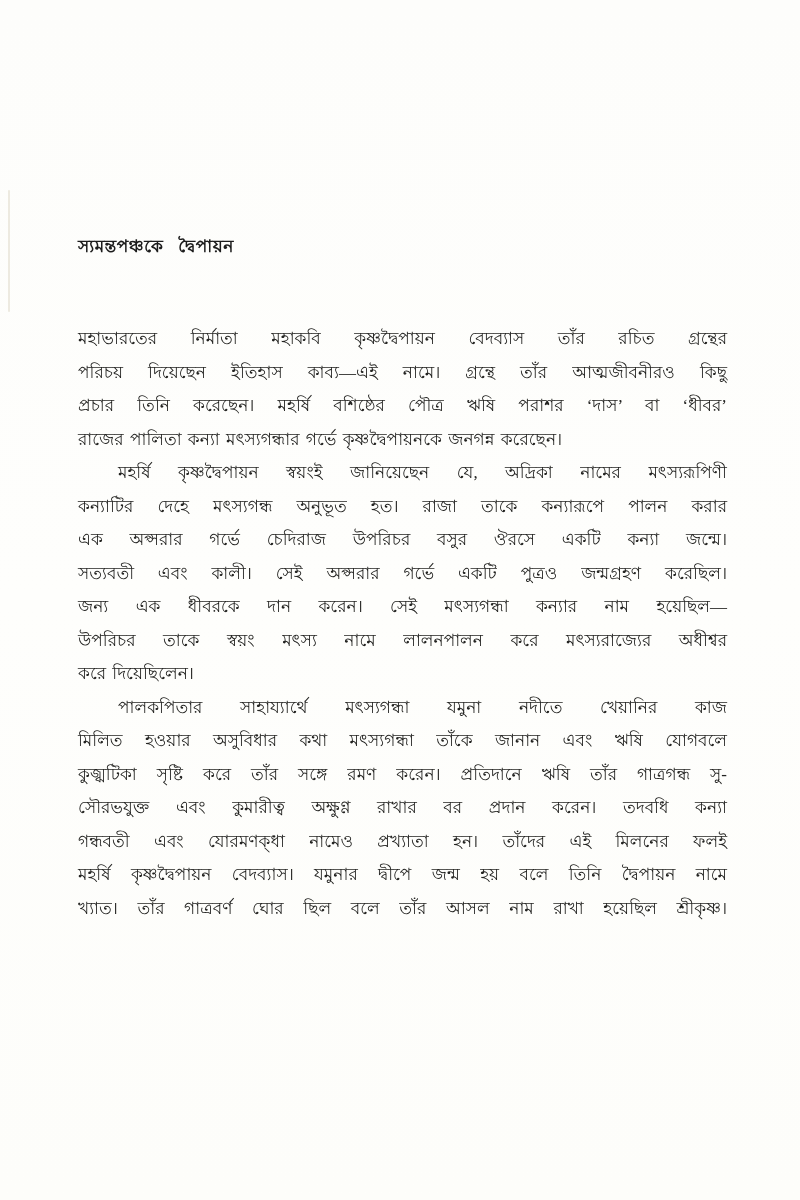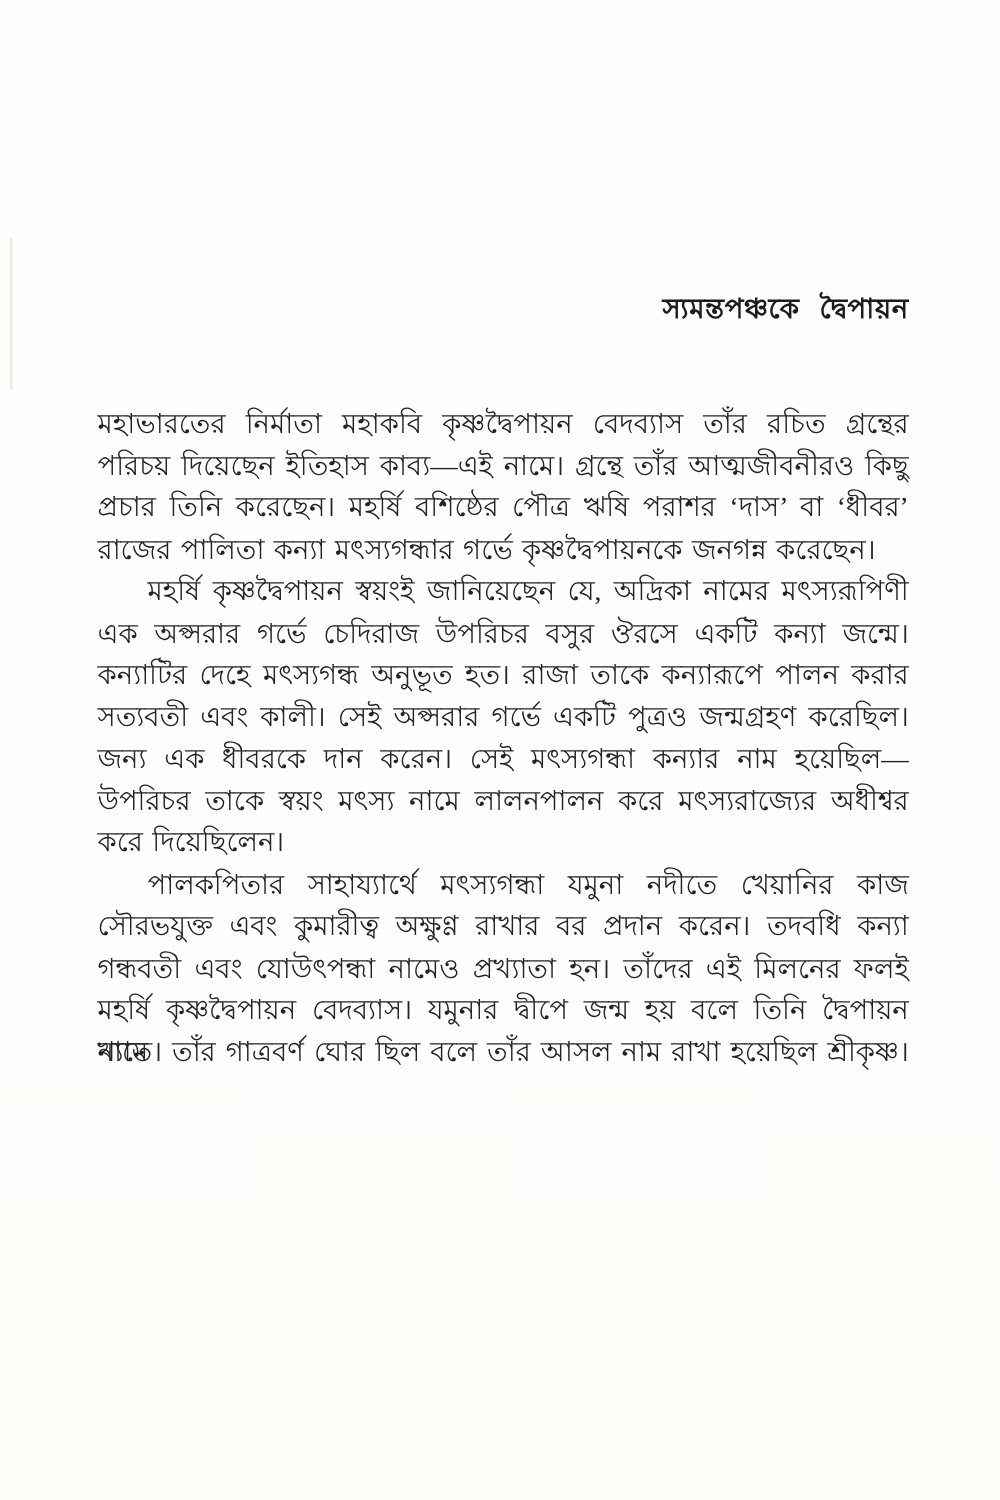--- a/index.html
+++ b/index.html
@@ -28,35 +28,35 @@
     height: 122px;
     background: #e9e5d9;
     opacity: 0.8;
     border-radius: 1px;
   }
   .page-title {
     position: absolute;
     top: 228px;
     left: 78px;
     width: 649px;
-    text-align: right;
-    font-size: 22px;
+    text-align: left;
+    font-size: 17px;
     font-weight: 700;
     color: #1c1c1c;
     letter-spacing: 0.5px;
     word-spacing: 10px;
     line-height: 38px;
   }
   .text-column {
     position: absolute;
     top: 322px;
     left: 78px;
     width: 649px;
     color: #222220;
-    font-size: 22px;
+    font-size: 17px;
   }
   .paragraph {
     margin: 0;
     padding: 0;
   }
   .text-line {
     line-height: 33.5px;
     height: 33.5px;
     text-align: justify;
     text-align-last: justify;
@@ -82,28 +82,30 @@
   <div class="text-column">
 
   <div class="paragraph">
         <div class="text-line">মহাভারতের নির্মাতা মহাকবি কৃষ্ণদ্বৈপায়ন বেদব্যাস তাঁর রচিত গ্রন্থের</div>
         <div class="text-line">পরিচয় দিয়েছেন ইতিহাস কাব্য—এই নামে। গ্রন্থে তাঁর আত্মজীবনীরও কিছু</div>
         <div class="text-line">প্রচার তিনি করেছেন। মহর্ষি বশিষ্ঠের পৌত্র ঋষি পরাশর ‘দাস’ বা ‘ধীবর’</div>
         <div class="text-line para-last">রাজের পালিতা কন্যা মৎস্যগন্ধার গর্ভে কৃষ্ণদ্বৈপায়নকে জনগন্ন করেছেন।</div>
       </div>
       <div class="paragraph">
         <div class="text-line indent-first">মহর্ষি কৃষ্ণদ্বৈপায়ন স্বয়ংই জানিয়েছেন যে, অদ্রিকা নামের মৎস্যরূপিণী</div>
+        <div class="text-line">কন্যাটির দেহে মৎস্যগন্ধ অনুভূত হত। রাজা তাকে কন্যারূপে পালন করার</div>
         <div class="text-line">এক অপ্সরার গর্ভে চেদিরাজ উপরিচর বসুর ঔরসে একটি কন্যা জন্মে।</div>
-        <div class="text-line">কন্যাটির দেহে মৎস্যগন্ধ অনুভূত হত। রাজা তাকে কন্যারূপে পালন করার</div>
         <div class="text-line">সত্যবতী এবং কালী। সেই অপ্সরার গর্ভে একটি পুত্রও জন্মগ্রহণ করেছিল।</div>
         <div class="text-line">জন্য এক ধীবরকে দান করেন। সেই মৎস্যগন্ধা কন্যার নাম হয়েছিল—</div>
         <div class="text-line">উপরিচর তাকে স্বয়ং মৎস্য নামে লালনপালন করে মৎস্যরাজ্যের অধীশ্বর</div>
         <div class="text-line para-last">করে দিয়েছিলেন।</div>
       </div>
       <div class="paragraph">
         <div class="text-line indent-first">পালকপিতার সাহায্যার্থে মৎস্যগন্ধা যমুনা নদীতে খেয়ানির কাজ</div>
+        <div class="text-line">মিলিত হওয়ার অসুবিধার কথা মৎস্যগন্ধা তাঁকে জানান এবং ঋষি যোগবলে</div>
+        <div class="text-line">কুজ্ঝটিকা সৃষ্টি করে তাঁর সঙ্গে রমণ করেন। প্রতিদানে ঋষি তাঁর গাত্রগন্ধ সু-</div>
         <div class="text-line">সৌরভযুক্ত এবং কুমারীত্ব অক্ষুণ্ণ রাখার বর প্রদান করেন। তদবধি কন্যা</div>
-        <div class="text-line">গন্ধবতী এবং যোউৎপন্ধা নামেও প্রখ্যাতা হন। তাঁদের এই মিলনের ফলই</div>
+        <div class="text-line">গন্ধবতী এবং যোরমণক্ধা নামেও প্রখ্যাতা হন। তাঁদের এই মিলনের ফলই</div>
         <div class="text-line">মহর্ষি কৃষ্ণদ্বৈপায়ন বেদব্যাস। যমুনার দ্বীপে জন্ম হয় বলে তিনি দ্বৈপায়ন নামে</div>
         <div class="text-line">খ্যাত। তাঁর গাত্রবর্ণ ঘোর ছিল বলে তাঁর আসল নাম রাখা হয়েছিল শ্রীকৃষ্ণ।</div>
       </div>
     </div>
 </div>
 
 </body></html>

